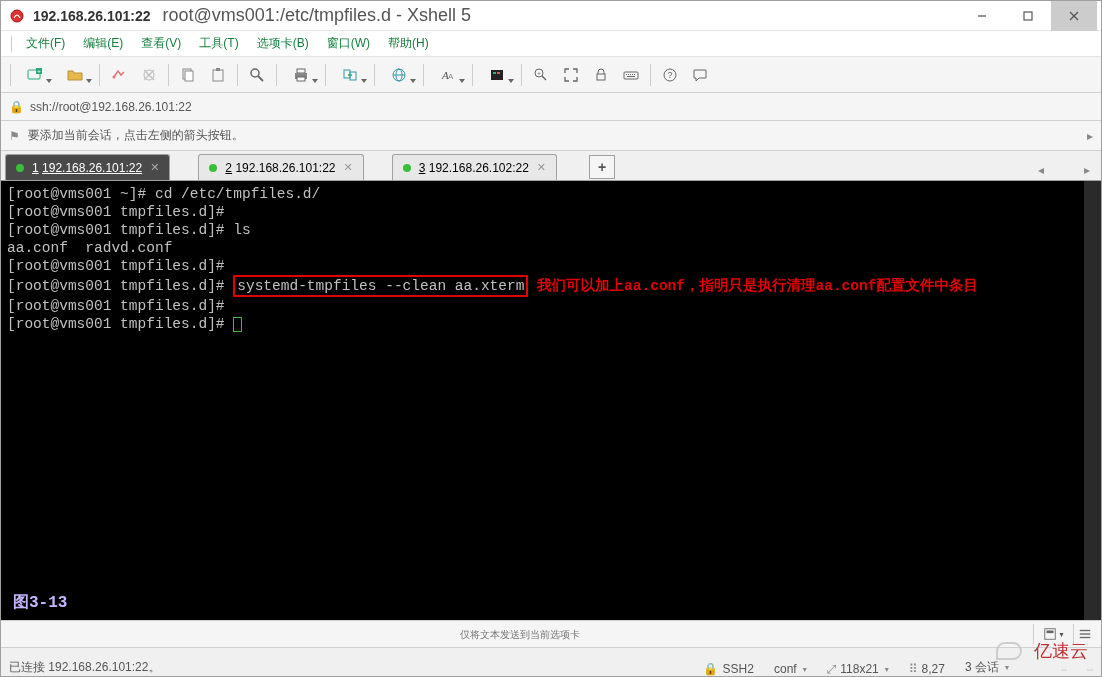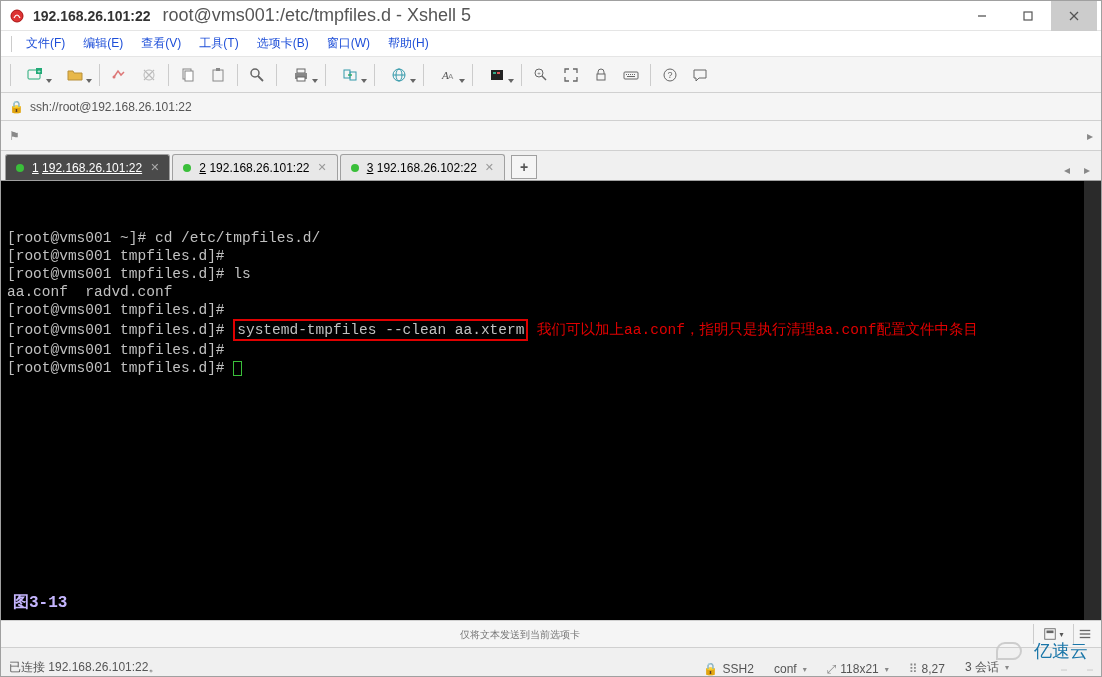--- a/index.html
+++ b/index.html
@@ -31,21 +31,21 @@
   .titlebar .title-path { color:#555; font-size:18px;}
   .titlebar .spacer { flex:1; }
   .win-btn { width:46px;height:30px;display:flex;align-items:center;justify-content:center;color:#555;}
   .win-btn.close-active{background:#ccc;color:#555;}
   
   .menubar {
     height:26px;background:#fff;display:flex;align-items:center;padding:0 6px;
     border-bottom:1px solid #e5e5e5;gap:2px;
   }
   .menubar .sep{width:1px;height:16px;background:#ccc;margin:0 4px;}
-  .menu-item{padding:0 8px;color:#1d4ed8;}
+  .menu-item{padding:0 8px;color:#15803d;}
   
   .toolbar{
     height:36px;background:#f5f5f5;display:flex;align-items:center;padding:0 6px;
     border-bottom:1px solid #d0d0d0;gap:2px;
   }
   .tool-btn{width:28px;height:26px;display:flex;align-items:center;justify-content:center;color:#444;border:1px solid transparent;position:relative;}
   .tool-btn.drop::after{content:"";border-left:3px solid transparent;border-right:3px solid transparent;border-top:4px solid #666;position:absolute;right:1px;bottom:4px;}
   .tool-btn.wide{width:38px;}
   .toolbar .sep{width:1px;height:22px;background:#ccc;margin:0 3px;}
   .tool-btn svg{width:16px;height:16px;}
@@ -59,20 +59,21 @@
   .hintbar{
     height:30px;background:#f5f5f5;display:flex;align-items:center;padding:0 8px;
     border-bottom:1px solid #d0d0d0;color:#555;
   }
   .hintbar .flag-icon{margin-right:8px;color:#888;}
   .hintbar .right-arrow{color:#888;}
   
   .tabbar{
     height:30px;background:#f0f0f0;display:flex;align-items:flex-end;padding:0 4px;
     border-bottom:1px solid #a0a0a0;
+    gap:26px;
   }
   .tab{
     height:26px;display:flex;align-items:center;padding:0 10px;
     border:1px solid #a0a0a0;border-bottom:none;margin-right:2px;
     background:#e8e8e8;gap:8px;font-size:12px;
     border-radius:3px 3px 0 0;
   }
   .tab.active{background:#4a4a4a;color:#fff;}
   .tab .dot{width:8px;height:8px;border-radius:50%;background:#3abf3a;}
   .tab .label{text-decoration:underline;}
@@ -81,27 +82,27 @@
   .tab.active .close{color:#aaa;}
   .tab-add{width:26px;height:24px;border:1px solid #a0a0a0;display:flex;align-items:center;justify-content:center;margin-left:4px;margin-bottom:1px;background:#f5f5f5;color:#555;font-size:14px;font-weight:bold;}
   .tabbar .spacer{flex:1;}
   .tabbar .navarrow{width:20px;height:20px;display:flex;align-items:center;justify-content:center;color:#888;}
   
   .terminal-wrap{flex:1;display:flex;background:#000;position:relative;}
   .terminal{
     flex:1;background:#000;color:#c0c0c0;
     font-family:"NSimSun","Consolas","Courier New",monospace;
     font-size:14.5px;line-height:18px;padding:4px 6px;
-    white-space:pre;overflow:hidden;position:relative;margin-top:44px;
+    white-space:pre;overflow:hidden;position:relative;
   }
   .terminal .hl-box{
     border:2px solid #e00000;padding:0 2px;color:#c0c0c0;
     display:inline-block;
   }
-  .terminal .annot{color:#e00000;font-weight:normal;}
+  .terminal .annot{color:#e00000;font-weight:bold;}
   .terminal .cursor{
     display:inline-block;width:9px;height:15px;border:1px solid #3abf3a;
     vertical-align:text-bottom;
   }
   .terminal .figlabel{
     position:absolute;left:12px;bottom:8px;color:#c4b5fd;font-weight:bold;font-size:16px;
   }
   .vscroll{width:17px;background:#2a2a2a;}
   
   .sendbar{
@@ -114,21 +115,21 @@
   .send-menu{width:22px;display:flex;align-items:center;justify-content:center;color:#555;border-left:1px solid #ccc;height:20px;}
   
   .statusbar{
     height:28px;background:#f0f0f0;display:flex;align-items:flex-end;padding:0 8px;
     color:#555;gap:20px;
   }
   .statusbar .spacer{flex:1;}
   .statusbar .cell{display:flex;align-items:center;gap:4px;}
   .statusbar .cell .ico{color:#888;}
   .statusbar .drop{font-size:8px;color:#888;margin-left:2px;}
-  .watermark{position:absolute;right:14px;bottom:14px;color:#0369a1;font-size:18px;opacity:.9;pointer-events:none;display:flex;align-items:center;gap:12px;font-weight:500;}
+  .watermark{position:absolute;right:14px;bottom:14px;color:#b91c1c;font-size:18px;opacity:.9;pointer-events:none;display:flex;align-items:center;gap:12px;font-weight:500;}
   .watermark .wm-icon{width:26px;height:18px;border:2px solid #c9c9c9;border-radius:10px 10px 10px 0;position:relative;}
 </style>
 </head>
 <body>
 
 <div class="titlebar">
   <span class="logo">
     <svg viewBox="0 0 16 16">
         <circle cx="8" cy="8" r="6" fill="#d33" stroke="#a11"></circle>
         <path d="M5 10 Q8 4 11 10" fill="none" stroke="#fff" stroke-width="1.2"></path>
@@ -297,20 +298,21 @@
     </div>
 </div>
 
 <div class="addressbar">
   <span class="lock">🔒</span>
   <span>ssh://root@192.168.26.101:22</span>
 </div>
 
 <div class="hintbar">
   <span class="flag-icon">⚑</span>
+  <span>要添加当前会话，点击左侧的箭头按钮。</span>
   <span class="spacer" style="flex:1"></span>
   <span class="right-arrow">▸</span>
 </div>
 
 <div class="tabbar">
   <div class="tab active">
     <span class="dot"></span>
     <span><span class="num">1</span> <span class="label">192.168.26.101:22</span></span>
     <span class="close">✕</span>
   </div>

